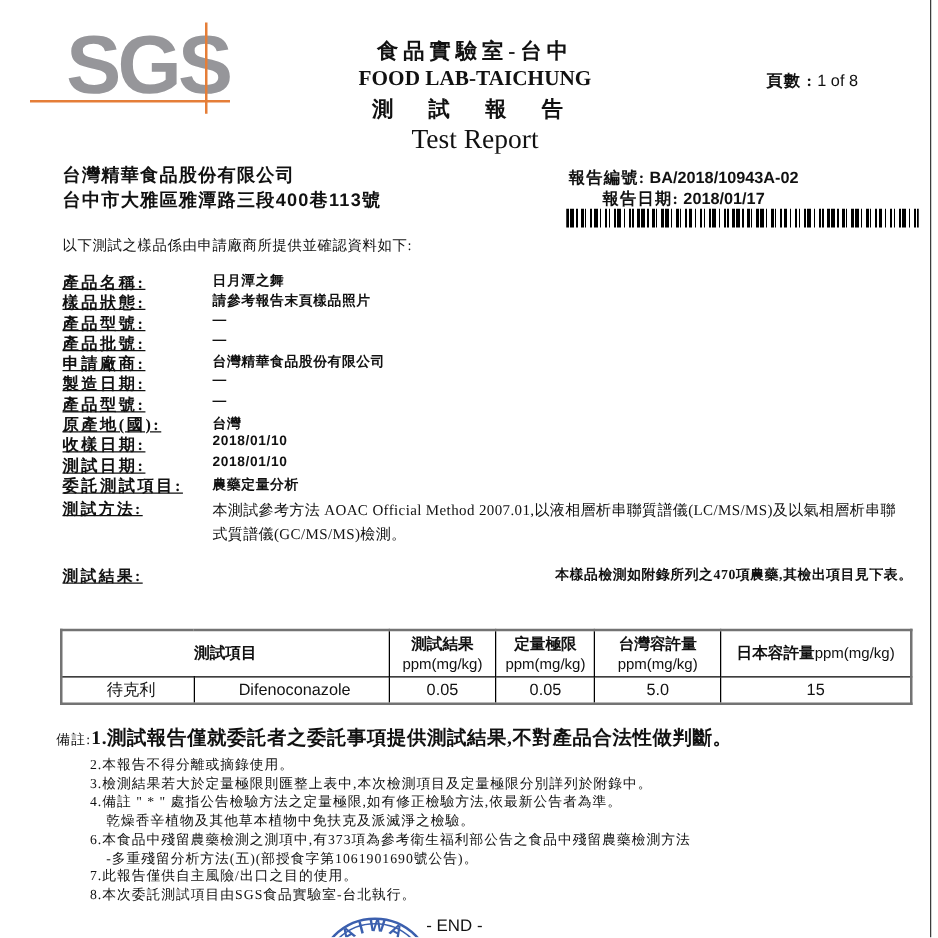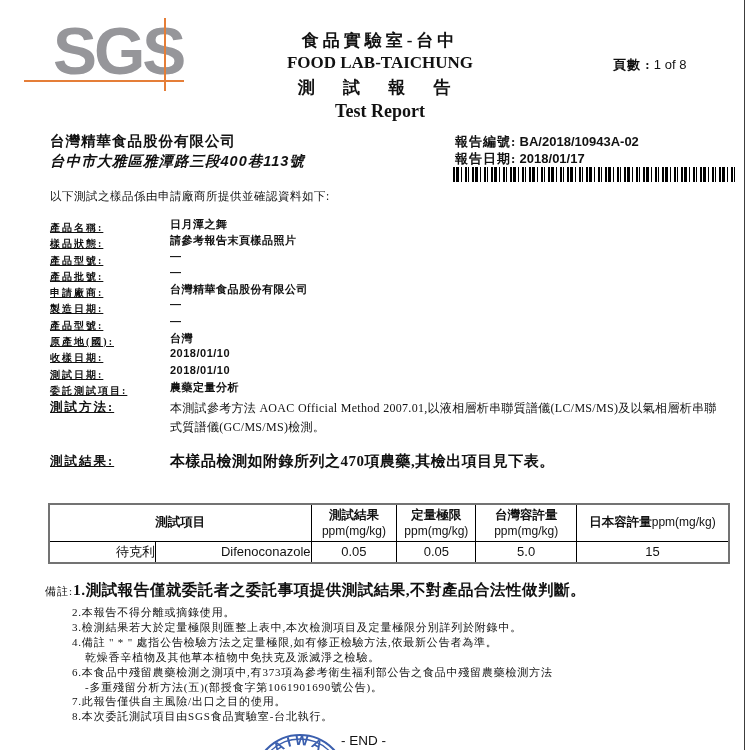--- a/index.html
+++ b/index.html
@@ -16,83 +16,83 @@
     font-family:"Liberation Sans", sans-serif; font-weight:bold;
     font-size:66px; line-height:66px; letter-spacing:-3px; color:#96969a;
   }
   .logo-vline { position:absolute; left:164px; top:18px; width:2px; height:73px; background:#e57e38; }
   .logo-hline { position:absolute; left:24px; top:80px; width:160px; height:2px; background:#e57e38; }
 
   .title-block { position:absolute; left:230px; top:30px; width:300px; text-align:center; }
   .t-zh1 { font-size:17px; font-weight:bold; letter-spacing:4px; line-height:22px; }
   .t-en1 { font-size:17px; font-weight:bold; line-height:22px; }
   .t-zh2 { font-size:17px; font-weight:bold; letter-spacing:12px; line-height:24px; margin-top:2px; }
-  .t-en2 { font-size:18px; font-weight:bold; line-height:22px; }
+  .t-en2 { font-size:22px; font-weight:normal; line-height:22px; }
 
   .page-num { position:absolute; left:613px; top:56px; font-size:13px; }
   .page-num .lbl { font-weight:bold; letter-spacing:1px; }
   .page-num .val { font-family:"Liberation Sans", sans-serif; }
 
   
   .applicant { position:absolute; left:50px; top:131px; font-family:"Liberation Sans", sans-serif; }
   .applicant .co   { font-size:14.5px; font-weight:bold; letter-spacing:1px; line-height:20px; }
-  .applicant .addr { font-size:14.5px; font-weight:bold; letter-spacing:1px; line-height:20px;font-style:italic; }
+  .applicant .addr { font-size:14.5px; font-weight:bold; letter-spacing:1px; line-height:20px; }
 
   .report-meta { position:absolute; left:455px; top:133px; font-size:13px; }
-  .report-meta .row { line-height:17px; white-space:nowrap; }
+  .report-meta .row { line-height:17px; white-space:nowrap;text-align:center; }
   .report-meta .lbl { font-weight:bold; letter-spacing:1px; }
   .report-meta .val { font-family:"Liberation Sans", sans-serif; font-weight:600; }
   .barcode {
     position:absolute; left:453px; top:167px; width:282px; height:15px;
     background:repeating-linear-gradient(90deg,
       #000 0 2px, #fff 2px 3px, #000 3px 6px, #fff 6px 8px,
       #000 8px 9px, #fff 9px 12px, #000 12px 14px, #fff 14px 15px,
       #000 15px 16px, #fff 16px 19px);
   }
 
   .intro { position:absolute; left:50px; top:189px; font-size:11.5px; letter-spacing:0.5px; }
 
   
   .fields { position:absolute; left:50px; top:217px; }
   .frow { height:16.3px; white-space:nowrap; }
   .frow .lbl {
-    display:inline-block; min-width:120px; font-size:10px; font-weight:bold;
+    display:inline-block; min-width:120px; font-size:13px; font-weight:bold;
     letter-spacing:2px; text-decoration:underline;
   }
   .frow .val {
     font-family:"Liberation Sans", sans-serif; font-size:11px; font-weight:bold;
     letter-spacing:0.5px; vertical-align:top;
   }
 
   
   .sec-label {
     position:absolute; left:50px; font-size:12.5px; font-weight:bold;
     letter-spacing:2px; text-decoration:underline;
   }
   .method-text {
     position:absolute; left:170px; top:399px; width:555px;
     font-size:12px; line-height:19px; letter-spacing:0.3px;
   }
   .result-text {
     position:absolute; left:170px; top:452px; width:560px;
-    font-size:15px; font-weight:bold; letter-spacing:0.5px;
+    font-size:11px; font-weight:bold; letter-spacing:0.5px;text-align:right;
   }
 
   
   .rtable {
     position:absolute; left:48px; top:503px; width:682px;
     border-collapse:collapse; border:2px solid #737373;
   }
   .rtable th, .rtable td { border:1px solid #000; }
   .rtable th { height:37px; font-size:12.5px; font-weight:bold; text-align:center; }
   .rtable th .unit { display:block; font-family:"Liberation Sans", sans-serif; font-weight:normal; font-size:12px; }
   .rtable th.jp { font-size:12.5px; }
   .rtable th.jp .unit-inline { font-family:"Liberation Sans", sans-serif; font-weight:normal; font-size:12px; }
   .rtable td { height:22px; font-family:"Liberation Sans", sans-serif; font-size:13px; text-align:center; }
-  .rtable td.nm { text-align:right; padding-left:5px; }
+  .rtable td.nm { text-align:center; padding-left:5px; }
 
   
   .notes { position:absolute; left:45px; top:580px; }
   .note-first { white-space:nowrap; }
   .note-first .nlabel { font-size:11px; letter-spacing:1px; }
   .note-first .ntext  { font-size:15.5px; font-weight:bold; letter-spacing:0.5px; }
   .note-line { font-size:11px; line-height:14.9px; letter-spacing:0.8px; padding-left:27px; white-space:nowrap; }
   .note-line.cont { padding-left:40px; }
   .notes .gap { height:4px; }
 

